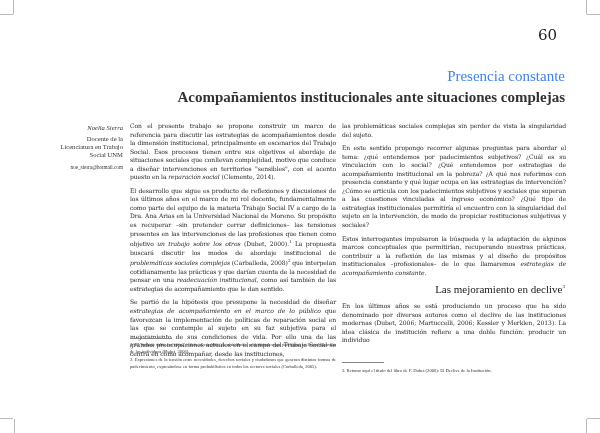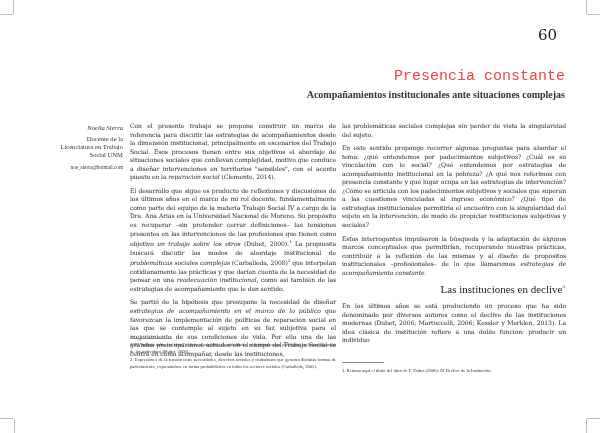--- a/index.html
+++ b/index.html
@@ -1,23 +1,23 @@
 <!DOCTYPE html>
 <html><head>
 <meta charset="utf-8">
 <style>
   html, body { margin: 0; padding: 0; background: #ffffff; }
   body { width: 600px; height: 433px; position: relative; overflow: hidden;
          font-family: "DejaVu Serif", "Liberation Serif", serif; color: #222; }
   .crop { position: absolute; background: #bbb; }
   .page-number { position: absolute; top: 26px; right: 43px; font-size: 15px; color: #222;
                  font-family: "DejaVu Serif", serif; }
-  .title { position: absolute; top: 68px; right: 35px; font-size: 15px; color: #ef4444;
-           font-family: Liberation Mono, monospace; white-space: nowrap; }
-  .subtitle { position: absolute; top: 89px; right: 35px; font-size: 10px; font-weight: bold; color: #333;
+  .title { position: absolute; top: 68px; right: 35px; font-size: 15px; color: #3b82f6;
+           font-family: Liberation Serif, serif; white-space: nowrap; }
+  .subtitle { position: absolute; top: 89px; right: 35px; font-size: 15px; font-weight: bold; color: #333;
               font-family: "Liberation Serif", serif; white-space: nowrap; }
   .author-block { position: absolute; top: 124px; right: 477px; width: 110px; text-align: right;
                   font-family: "Liberation Serif", serif; font-size: 6.6px; line-height: 8px; color: #333; }
   .author-name { font-style: italic; margin-bottom: 3px; }
   .author-email { font-size: 5.2px; margin-top: 4px; }
   .col { position: absolute; font-family: "DejaVu Serif", serif; font-size: 6.05px; line-height: 8.55px;
          text-align: justify; color: #2a2a2a; letter-spacing: -0.08px; }
   .col1 { left: 130px; top: 122px; width: 206px; }
   .col2 { left: 342px; top: 122px; width: 224px; }
   .col p { margin: 0 0 5px 0; }
@@ -63,21 +63,21 @@
   <p><span>El desarrollo que sigue es producto de reflexiones y discusiones de los últimos años en el marco de mi rol docente, fundamentalmente como parte del equipo de la materia Trabajo Social IV a cargo de la Dra. Ana Arias en la Universidad Nacional de Moreno. Su propósito es recuperar –sin pretender cerrar definiciones– las tensiones presentes en las intervenciones de las profesiones que tienen como objetivo </span><i>un trabajo sobre los otros</i><span> (Dubet, 2000).</span><sup>1</sup><span> La propuesta buscará discutir los modos de abordaje institucional de </span><i>problemáticas sociales complejas</i><span> (Carballeda, 2008)</span><sup>2</sup><span> que interpelan cotidianamente las prácticas y que darían cuenta de la necesidad de pensar en una </span><i>readecuación institucional</i><span>, como así también de las estrategias de acompañamiento que le dan sentido.</span></p>
   <p><span>Se partió de la hipótesis que presupone la necesidad de diseñar </span><i>estrategias de acompañamiento en el marco de lo público</i><span> que favorezcan la implementación de políticas de reparación social en las que se contemple al sujeto en su faz subjetiva para el mejoramiento de sus condiciones de vida. Por ello una de las grandes preocupaciones actuales en el campo del Trabajo Social se centra en cómo acompañar, desde las instituciones,</span></p>
 </div>
 
 <div class="col col2">
   <p>las problemáticas sociales complejas sin perder de vista la singularidad del sujeto.</p>
   <p>En este sentido propongo recorrer algunas preguntas para abordar el tema: ¿qué entendemos por padecimientos subjetivos? ¿Cuál es su vinculación con lo social? ¿Qué entendemos por estrategias de acompañamiento institucional en la pobreza? ¿A qué nos referimos con presencia constante y qué lugar ocupa en las estrategias de intervención? ¿Cómo se articula con los padecimientos subjetivos y sociales que superan a las cuestiones vinculadas al ingreso económico? ¿Qué tipo de estrategias institucionales permitiría el encuentro con la singularidad del sujeto en la intervención, de modo de propiciar restituciones subjetivas y sociales?</p>
   <p><span>Estos interrogantes impulsaron la búsqueda y la adaptación de algunos marcos conceptuales que permitirían, recuperando nuestras prácticas, contribuir a la reflexión de las mismas y al diseño de propósitos institucionales –profesionales– de lo que llamaremos </span><i>estrategias de acompañamiento constante.</i></p>
 </div>
 
-<div class="section-heading"><span>Las instituciones en declive</span><sup>3</sup></div>
+<div class="section-heading"><span>Las mejoramiento en declive</span><sup>3</sup></div>
 
 <div class="col col2b">
   <p>En los últimos años se está produciendo un proceso que ha sido denominado por diversos autores como el declive de las instituciones modernas (Dubet, 2006; Martuccelli, 2006; Kessler y Merklen, 2013). La idea clásica de institución refiere a una doble función: producir un individuo</p>
 </div>
 
 <div class="fn-rule" style="left:130px;top:338px;"></div>
 <div class="footnotes fn1">
   <p>1. El "trabajo sobre los otros" refiere al conjunto de actividades profesionales que participan en la socialización de los individuos (Dubet, 2006).</p>
   <p>2. Expresiones de la tensión entre necesidades, derechos sociales y ciudadanos que generan distintas formas de padecimiento, expresándose en forma probabilística en todos los sectores sociales (Carballeda, 2005).</p>
 </div>

